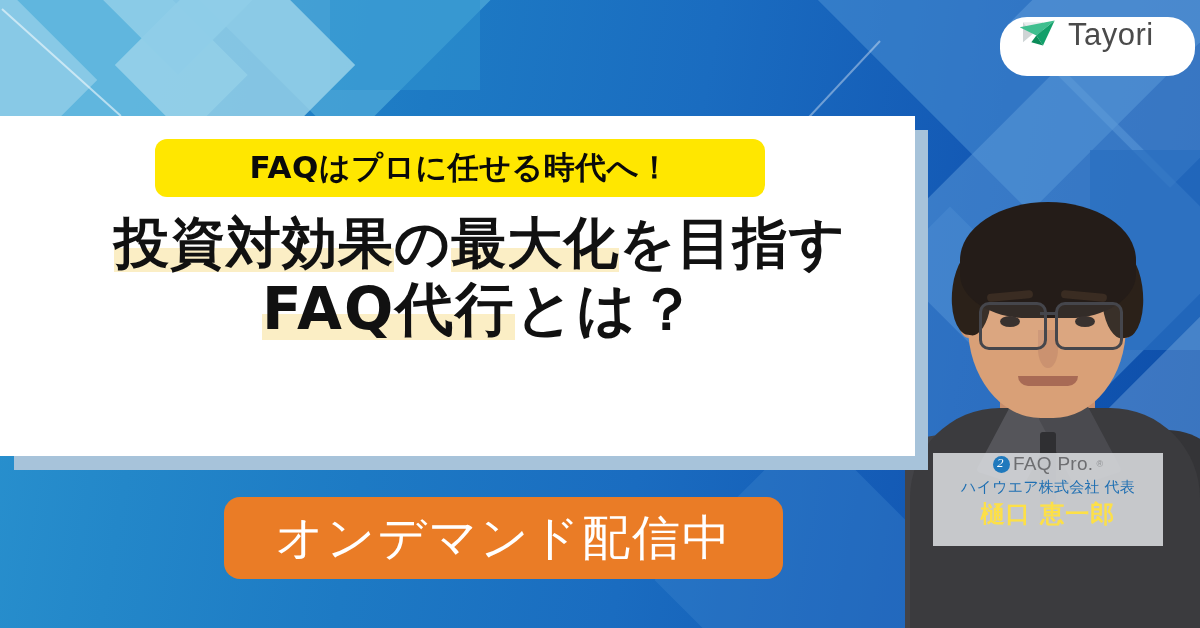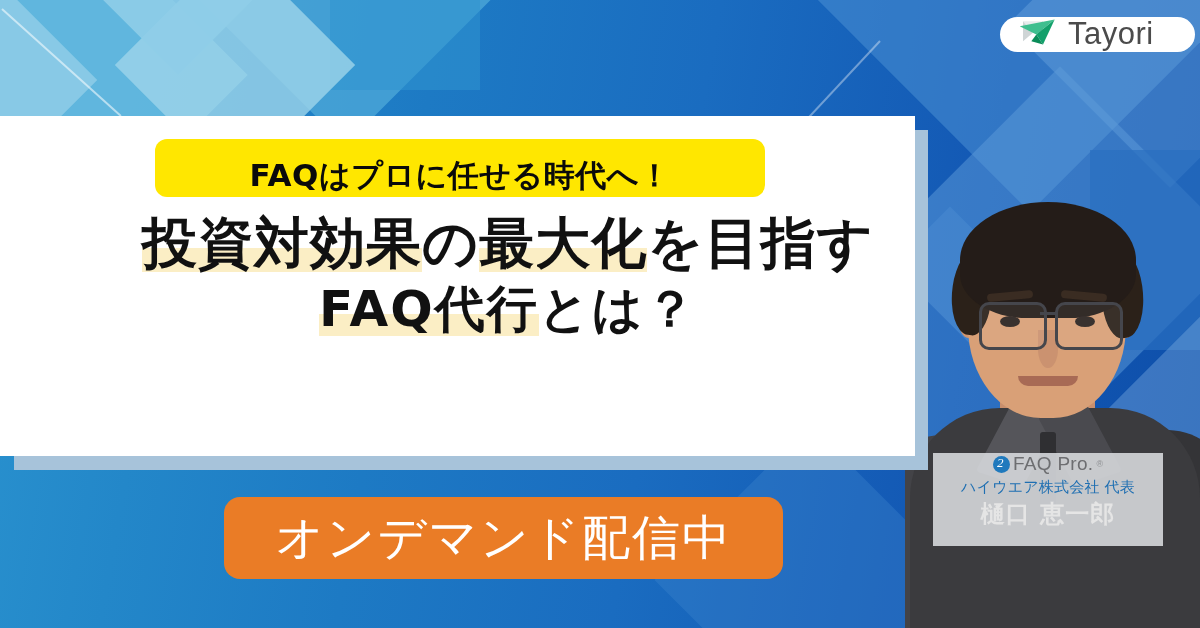--- a/index.html
+++ b/index.html
@@ -34,53 +34,53 @@
   .s-rdiag{left:880px;top:40px;width:250px;height:2px;background:rgba(255,255,255,.38);transform:rotate(133deg);transform-origin:left center;}
   .s-b1{left:700px;top:470px;width:220px;height:220px;background:#3f86cf;transform:rotate(45deg);opacity:.35;}
 
   
   .card-shadow{position:absolute;left:14px;top:130px;width:914px;height:340px;background:#a7c3da;}
   .card{position:absolute;left:0px;top:116px;width:915px;height:340px;background:#ffffff;}
 
   .badge{
     position:absolute;left:155px;top:139px;width:610px;height:58px;
     background:#ffe700;border-radius:12px;
-    display:flex;align-items:flex-end;justify-content:center;
+    display:flex;align-items:center;justify-content:center;
   }
   .badge-text{
     font-size:31px;font-weight:bold;color:#0a0a0a;letter-spacing:.5px;
     font-family:"DejaVu Sans","Liberation Sans",sans-serif;
   }
 
-  .headline{position:absolute;left:0;top:212px;width:960px;text-align:center;padding-left:28px;}
+  .headline{position:absolute;left:0;top:212px;width:960px;text-align:center;}
   .hl{
     display:block;font-size:55px;line-height:62px;font-weight:bold;color:#111111;
     letter-spacing:1px;white-space:nowrap;
     font-family:"DejaVu Sans","Liberation Sans",sans-serif;
   }
-  .hl2{font-size:50px;line-height:70px;letter-spacing:2px;}
+  .hl2{font-size:58px;line-height:70px;letter-spacing:2px;}
   .mark{
     background:linear-gradient(transparent 58%, #fbeec5 58%, #fbeec5 96%, transparent 96%);
   }
 
   .cta{
     position:absolute;left:224px;top:497px;width:559px;height:82px;
     background:#ea7c26;border-radius:16px;
     display:flex;align-items:center;justify-content:center;
   }
   .cta-text{
     font-size:48px;font-weight:normal;color:#ffffff;letter-spacing:2px;
     font-family:"DejaVu Sans","Liberation Sans",sans-serif;
   }
 
   
   .logo{
-    position:absolute;right:5px;top:17px;height:35px;min-width:195px;
+    position:absolute;right:5px;top:17px;height:59px;min-width:195px;
     background:#ffffff;border-radius:27px;
-    display:flex;align-items:flex-end;gap:10px;padding:0 22px 0 18px;box-sizing:border-box;
+    display:flex;align-items:flex-start;gap:10px;padding:0 22px 0 18px;box-sizing:border-box;
   }
   .logo-icon{width:40px;height:32px;flex:0 0 auto;}
   .logo-word{font-size:31px;color:#4b4b4b;letter-spacing:.5px;font-family:"Liberation Sans",sans-serif;}
 
   
   .photo{position:absolute;left:905px;top:180px;width:295px;height:448px;overflow:hidden;}
   .ph-neck{position:absolute;left:95px;top:175px;width:95px;height:90px;background:#c98f6d;border-radius:14px;}
   .ph-shirt{position:absolute;left:5px;top:228px;width:290px;height:230px;background:#3b3b3e;border-radius:90px 90px 0 0;}
   .ph-shirt2{position:absolute;left:-20px;top:255px;width:120px;height:200px;background:#434347;border-radius:60px 10px 0 0;transform:rotate(-6deg);}
   .ph-shirt3{position:absolute;left:200px;top:250px;width:120px;height:210px;background:#343437;border-radius:10px 60px 0 0;transform:rotate(5deg);}
@@ -109,21 +109,21 @@
     display:flex;flex-direction:column;align-items:center;justify-content:flex-start;
     padding-top:0;box-sizing:border-box;
   }
   .np-logo{display:flex;align-items:center;gap:3px;}
   .np-logo-mark{width:17px;height:17px;border-radius:50%;background:#1f79bd;display:inline-block;position:relative;}
   .np-logo-mark::after{content:"2";position:absolute;left:4px;top:-1px;color:#fff;font-size:13px;font-style:italic;font-family:"Liberation Serif",serif;}
   .np-logo-text{font-size:19px;color:#6d6e71;letter-spacing:.3px;font-family:"Liberation Sans",sans-serif;}
   .np-reg{font-size:9px;color:#8e9093;}
   .np-company{font-size:15px;font-weight:normal;color:#1f6fb2;margin-top:3px;letter-spacing:.2px;
     font-family:"DejaVu Sans","Liberation Sans",sans-serif;}
-  .np-name{font-size:24px;font-weight:bold;color:#e5e5e5;margin-top:1px;letter-spacing:1px;
+  .np-name{font-size:24px;font-weight:bold;color:#fde047;margin-top:1px;letter-spacing:1px;
     font-family:"DejaVu Sans","Liberation Sans",sans-serif;}
 </style>
 </head>
 <body>
 
 <div class="stage">
 
   <div class="bg"></div>
 
   <div class="shape s-l5"></div>

